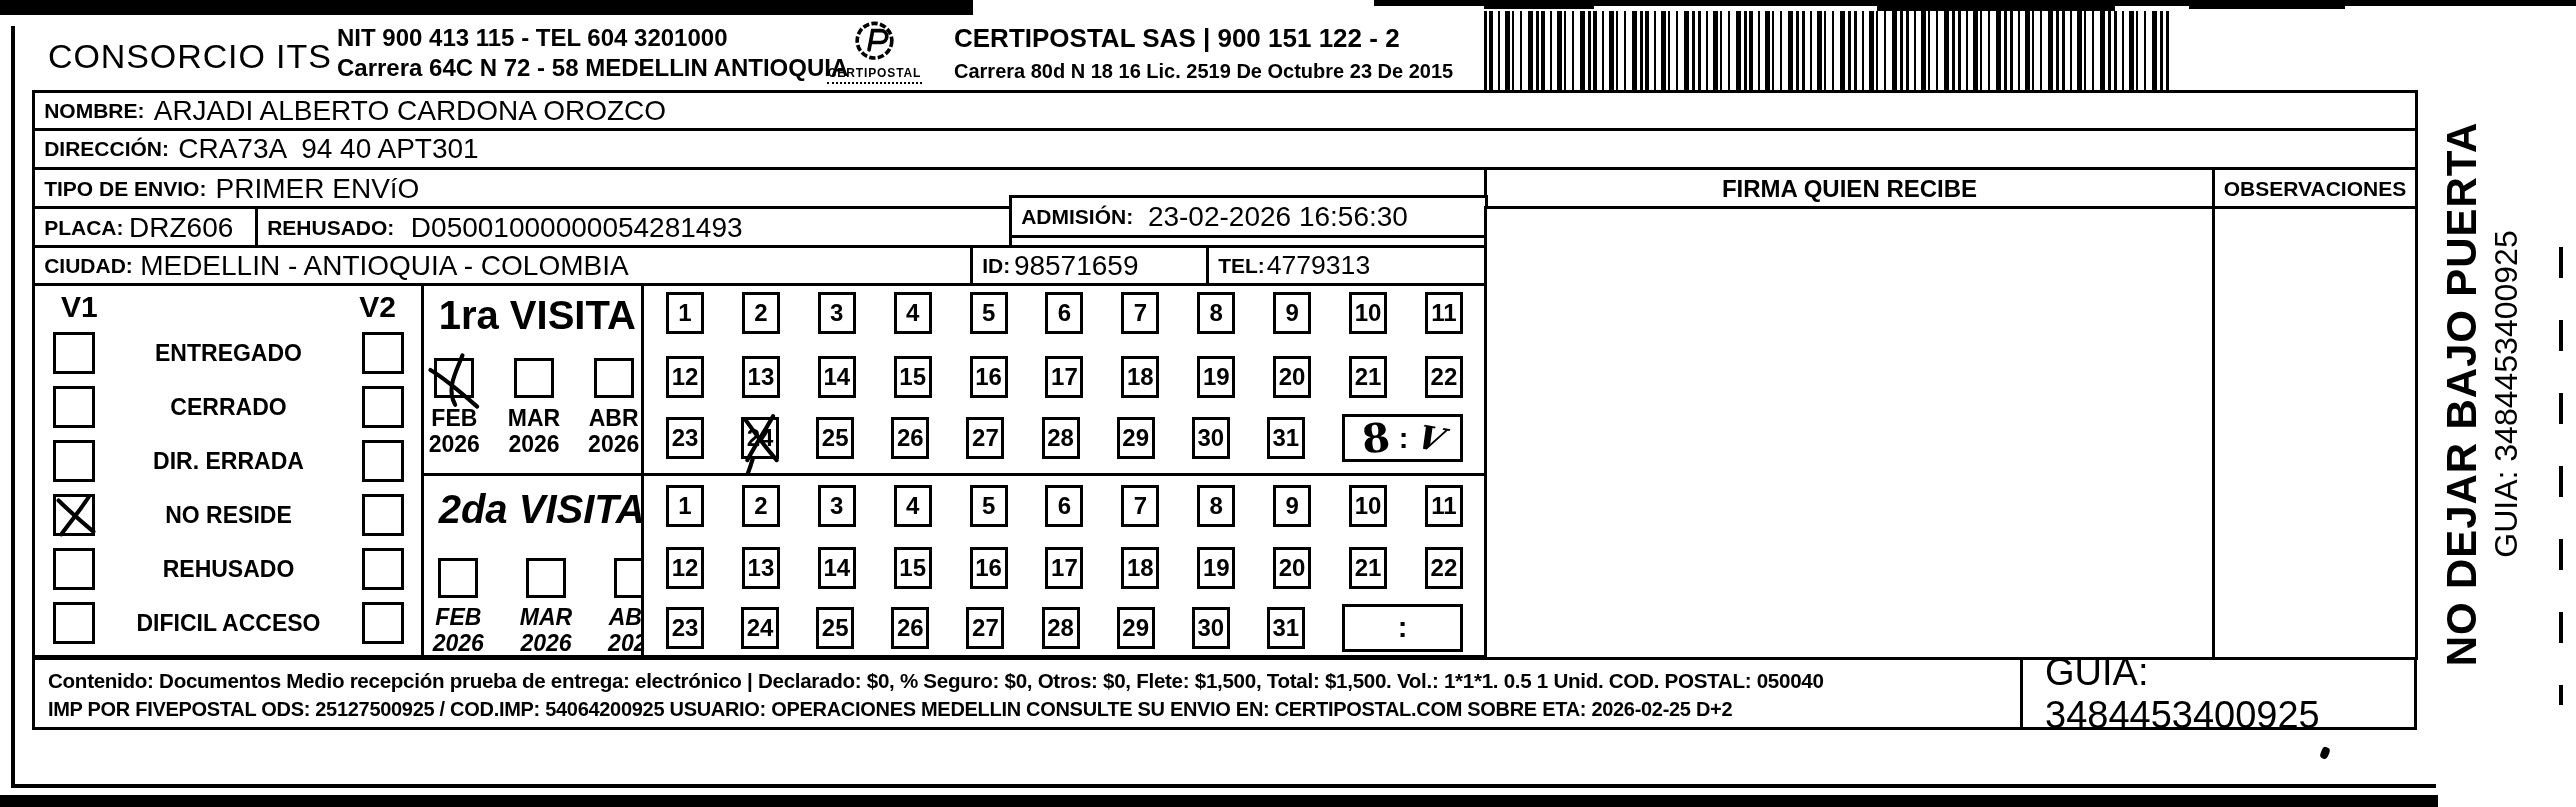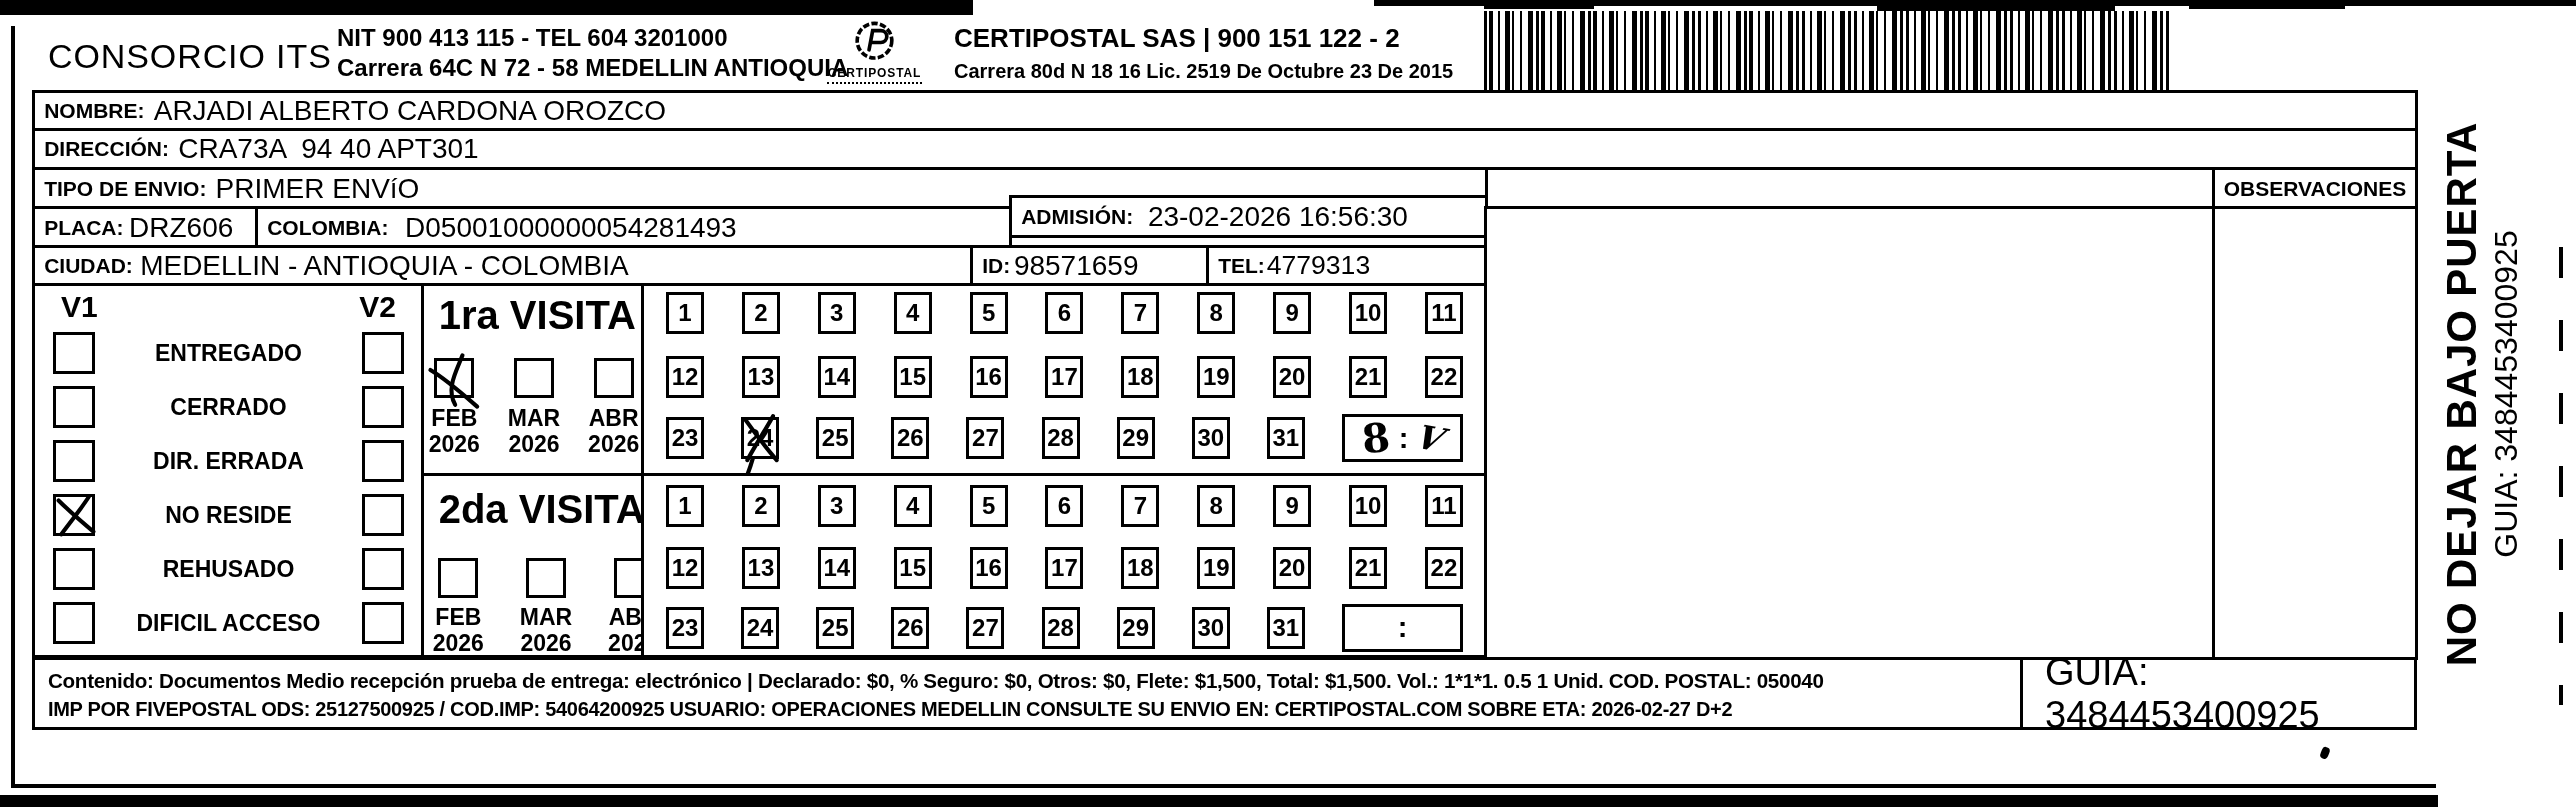--- a/index.html
+++ b/index.html
@@ -115,30 +115,33 @@
     <span class="fvalue">ARJADI ALBERTO CARDONA OROZCO</span>
   </div>
   <div class="box frow" style="left:32px;top:128px;width:2386px;height:42px;">
     <span class="flabel">DIRECCIÓN:</span>
     <span class="fvalue">CRA73A  94 40 APT301</span>
   </div>
   <div class="box frow" style="left:32px;top:167px;width:1456px;height:43px;">
     <span class="flabel">TIPO DE ENVIO:</span>
     <span class="fvalue">PRIMER ENVíO</span>
   </div>
+  <div class="box hdrcell" style="left:1484px;top:167px;width:731px;height:43px;font-size:24px;">
+    <span>FIRMA QUIEN RECIBE</span>
+  </div>
   <div class="box hdrcell" style="left:2212px;top:167px;width:206px;height:43px;font-size:21px;">
     <span>OBSERVACIONES</span>
   </div>
 
   <div class="box frow" style="left:32px;top:206px;width:227px;height:43px;">
     <span class="flabel">PLACA:</span>
     <span class="fvalue" style="margin-left:5.5px;text-align:right;">DRZ606</span>
   </div>
   <div class="box frow" style="left:255px;top:206px;width:757px;height:43px;">
-    <span class="flabel">COLOMBIA:</span>
+    <span class="flabel">REHUSADO:</span>
     <span class="fvalue" style="margin-left:16.5px;">D05001000000054281493</span>
   </div>
   <div class="box frow" style="left:1009px;top:195px;width:479px;height:43px;">
     <span class="flabel">ADMISIÓN:</span>
     <span class="fvalue" style="margin-left:14.7px;">23-02-2026 16:56:30</span>
   </div>
 
   <div class="box frow" style="left:32px;top:245px;width:941px;height:41px;">
     <span class="flabel">CIUDAD:</span>
     <span class="fvalue" style="margin-left:7.3px;">MEDELLIN - ANTIOQUIA - COLOMBIA</span>
@@ -215,21 +218,21 @@
           <span class="mlab">2026</span>
         </div>
         <div class="mcol">
           <span class="cb mcb"></span>
           <span class="mlab">ABR</span>
           <span class="mlab">2026</span>
         </div>
       </div>
   </div>
 
-  <div class="box v2m" style="left:421px;top:473px;width:247px;height:185px;">
+  <div class="box v2m" style="left:421px;top:473px;width:247px;height:185px;font-style:italic;">
     <div class="vtitle">2da VISITA</div>
     <div class="months">
         <div class="mcol">
           <span class="cb mcb"></span>
           <span class="mlab">FEB</span>
           <span class="mlab">2026</span>
         </div>
         <div class="mcol">
           <span class="cb mcb"></span>
           <span class="mlab">MAR</span>
@@ -334,21 +337,21 @@
           <span class="handv"></span>
         </span>
       </div>
     </div>
 
   <div class="box" style="left:1484px;top:206px;width:731px;height:454px;"></div>
   <div class="box" style="left:2212px;top:206px;width:206px;height:454px;"></div>
 
   <div class="box contenido" style="left:32px;top:657px;width:1992px;height:73px;">
     <div class="fl1">Contenido: Documentos Medio recepción prueba de entrega: electrónico | Declarado: $0, % Seguro: $0, Otros: $0, Flete: $1,500, Total: $1,500. Vol.: 1*1*1. 0.5  1 Unid. COD. POSTAL: 050040</div>
-    <div class="fl2">IMP POR FIVEPOSTAL ODS: 25127500925 / COD.IMP: 54064200925 USUARIO: OPERACIONES MEDELLIN CONSULTE SU ENVIO EN: CERTIPOSTAL.COM SOBRE ETA: 2026-02-27 D+2</div>
+    <div class="fl2">IMP POR FIVEPOSTAL ODS: 25127500925 / COD.IMP: 54064200925 USUARIO: OPERACIONES MEDELLIN CONSULTE SU ENVIO EN: CERTIPOSTAL.COM SOBRE ETA: 2026-02-25 D+2</div>
   </div>
   <div class="box guiabox" style="left:2020px;top:657px;width:397px;height:73px;">
     <span>GUIA: 3484453400925</span>
   </div>
 
   <div class="abs sidetext">
     <div class="side1">NO DEJAR BAJO PUERTA</div>
     <div class="side2">GUIA: 3484453400925</div>
   </div>
 

